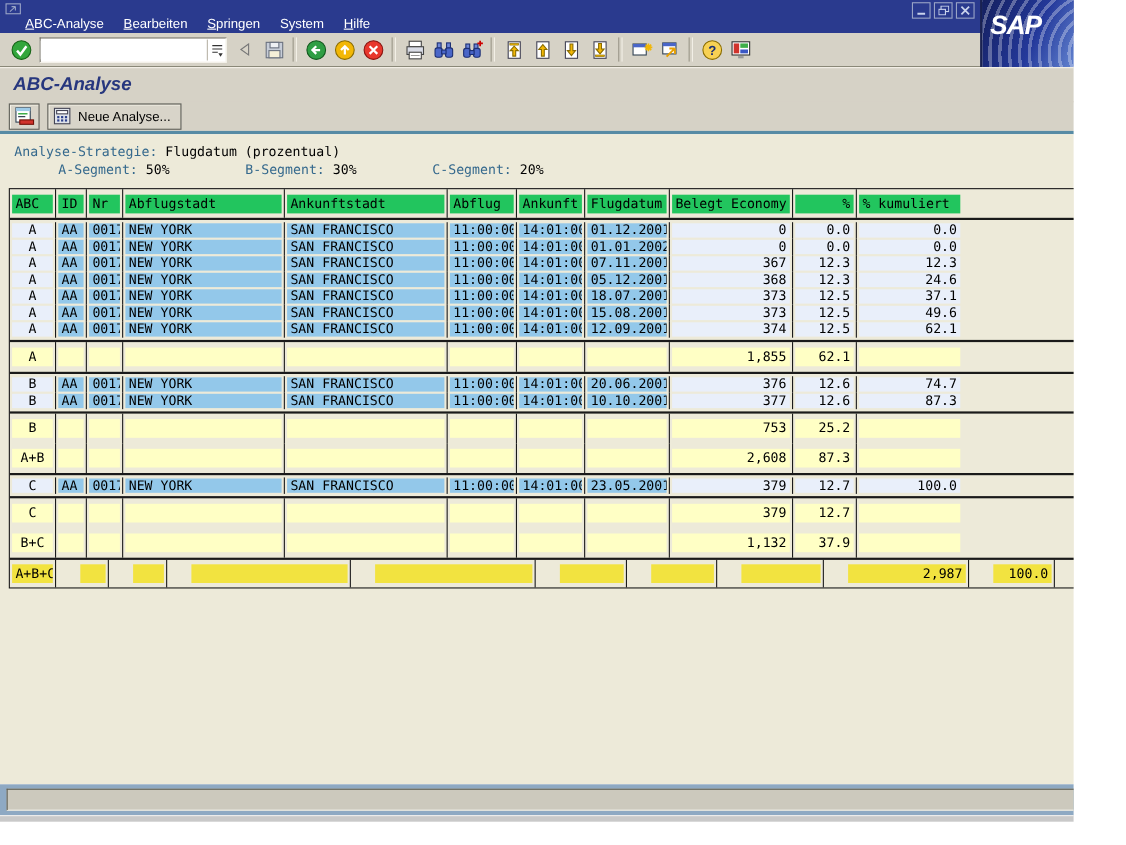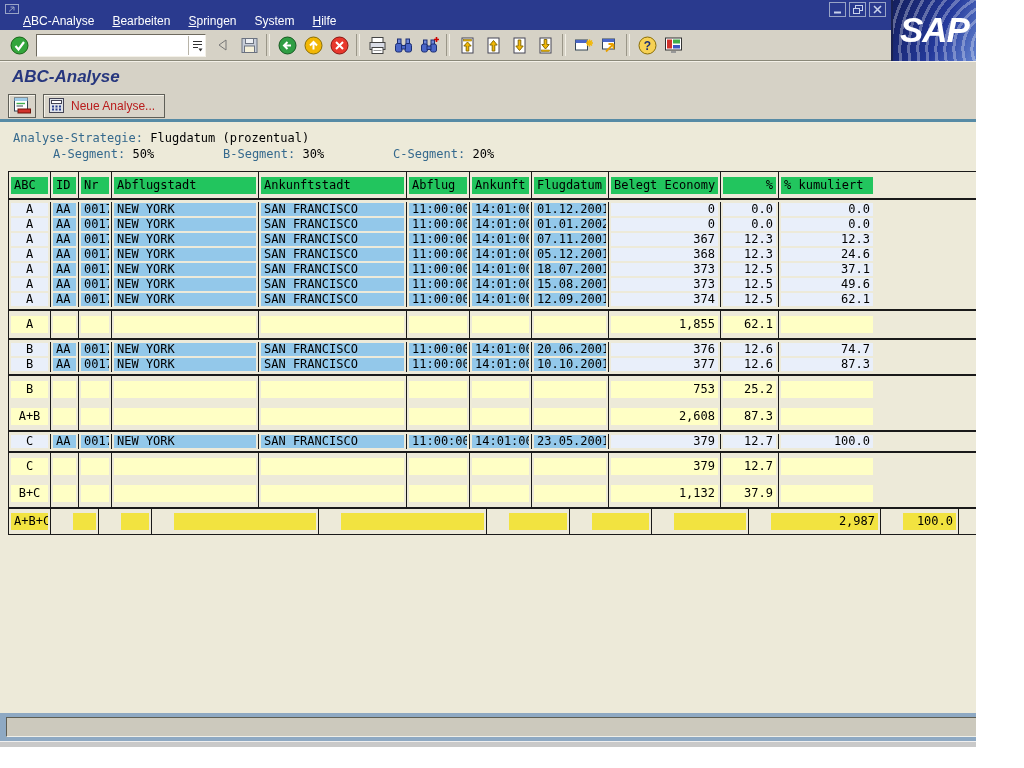--- a/index.html
+++ b/index.html
@@ -18,30 +18,30 @@
            border-bottom:1px solid #8A8878;display:flex;align-items:center;padding-left:6px;box-sizing:border-box;}
   .tbtn{width:24px;height:24px;display:flex;align-items:center;justify-content:center;margin:0 1px;}
   .tsep{width:2px;height:22px;margin:0 4px;border-left:1px solid #9A9688;border-right:1px solid #F2EFE6;}
   #cmdwrap{position:relative;width:168px;height:21px;margin:0 4px;background:#fff;
            border:1px solid;border-color:#6E6A5E #F4F1E8 #F4F1E8 #6E6A5E;display:flex;align-items:center;}
   #cmdfield{flex:1;border:0;outline:0;height:17px;font:12px "Liberation Sans",sans-serif;padding:0 3px;min-width:0;background:#fff;}
   #cmddrop{width:16px;height:19px;border-left:1px solid #B8B4A8;display:flex;align-items:center;justify-content:center;}
   #logo{position:absolute;right:0;top:0;width:131px;height:61px;border-left:2px solid #1A2250;
         background:repeating-radial-gradient(circle at 82% 80%, rgba(255,255,255,0.30) 0 3px, rgba(255,255,255,0) 3px 9px),
                    linear-gradient(115deg,#141F5E 0%,#24399B 40%,#6D8FD8 75%,#BACEF0 100%);}
-  #logo .saptext{position:absolute;left:7px;top:10px;color:#fff;font-size:35px;font-weight:bold;font-style:italic;
+  #logo .saptext{position:absolute;left:7px;top:10px;color:#fff;font-size:24px;font-weight:bold;font-style:italic;
         font-family:"Liberation Sans",sans-serif;letter-spacing:-1px;}
   
   #titlerow{position:absolute;left:0;top:61px;width:1024px;height:31px;background:#D6D2C6;border-top:1px solid #F4F1E8;}
   #pagetitle{position:absolute;left:12px;top:5px;font-size:17px;font-weight:bold;font-style:italic;color:#27377E;}
   #apptoolbar{position:absolute;left:0;top:92px;width:1024px;height:27px;background:#D6D2C6;
               display:flex;align-items:center;padding-left:8px;box-sizing:border-box;gap:7px;}
   .abtn{height:22px;border:1px solid #5F5F58;background:#D8D4C9;display:inline-flex;align-items:center;
         padding:0 3px;box-shadow:inset 1px 1px 0 #F6F3EA;}
-  .abtn.lbl{padding:0 9px 0 4px;gap:6px;font-size:12px;color:#b91c1c;}
+  .abtn.lbl{padding:0 9px 0 4px;gap:6px;font-size:12px;color:#000000;}
   #tealline{position:absolute;left:0;top:119px;width:1024px;height:3px;background:#578BA5;}
   
   #content{position:absolute;left:0;top:122px;width:1024px;height:591px;background:#EDEAD9;}
   .mono{font-family:"DejaVu Sans Mono",monospace;font-size:12px;white-space:pre;}
   #strat1{position:absolute;left:13px;top:9px;}
   #strat2{position:absolute;left:24px;top:25px;margin-left:29px;}
   .slabel{color:#35698D;text-align:right;}
   .sval{color:#000;}
   .segspan{display:inline-block;width:170px;}
   

